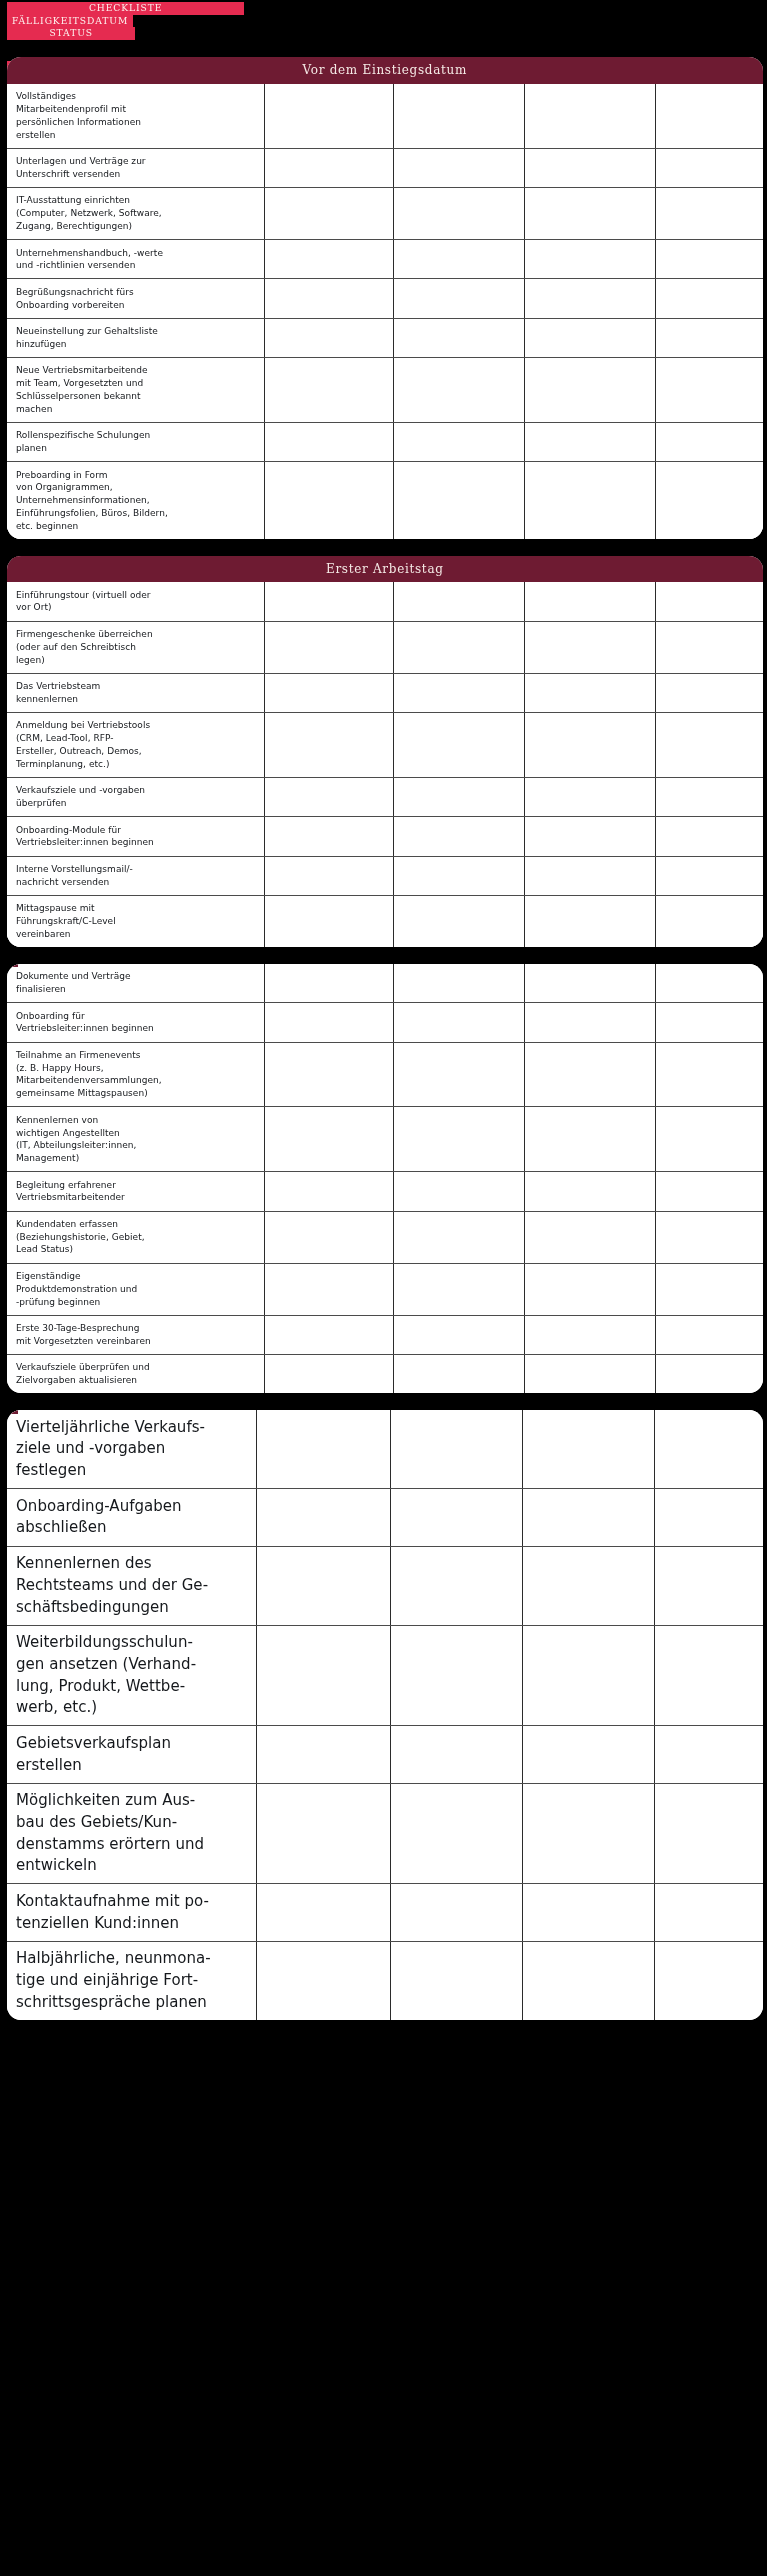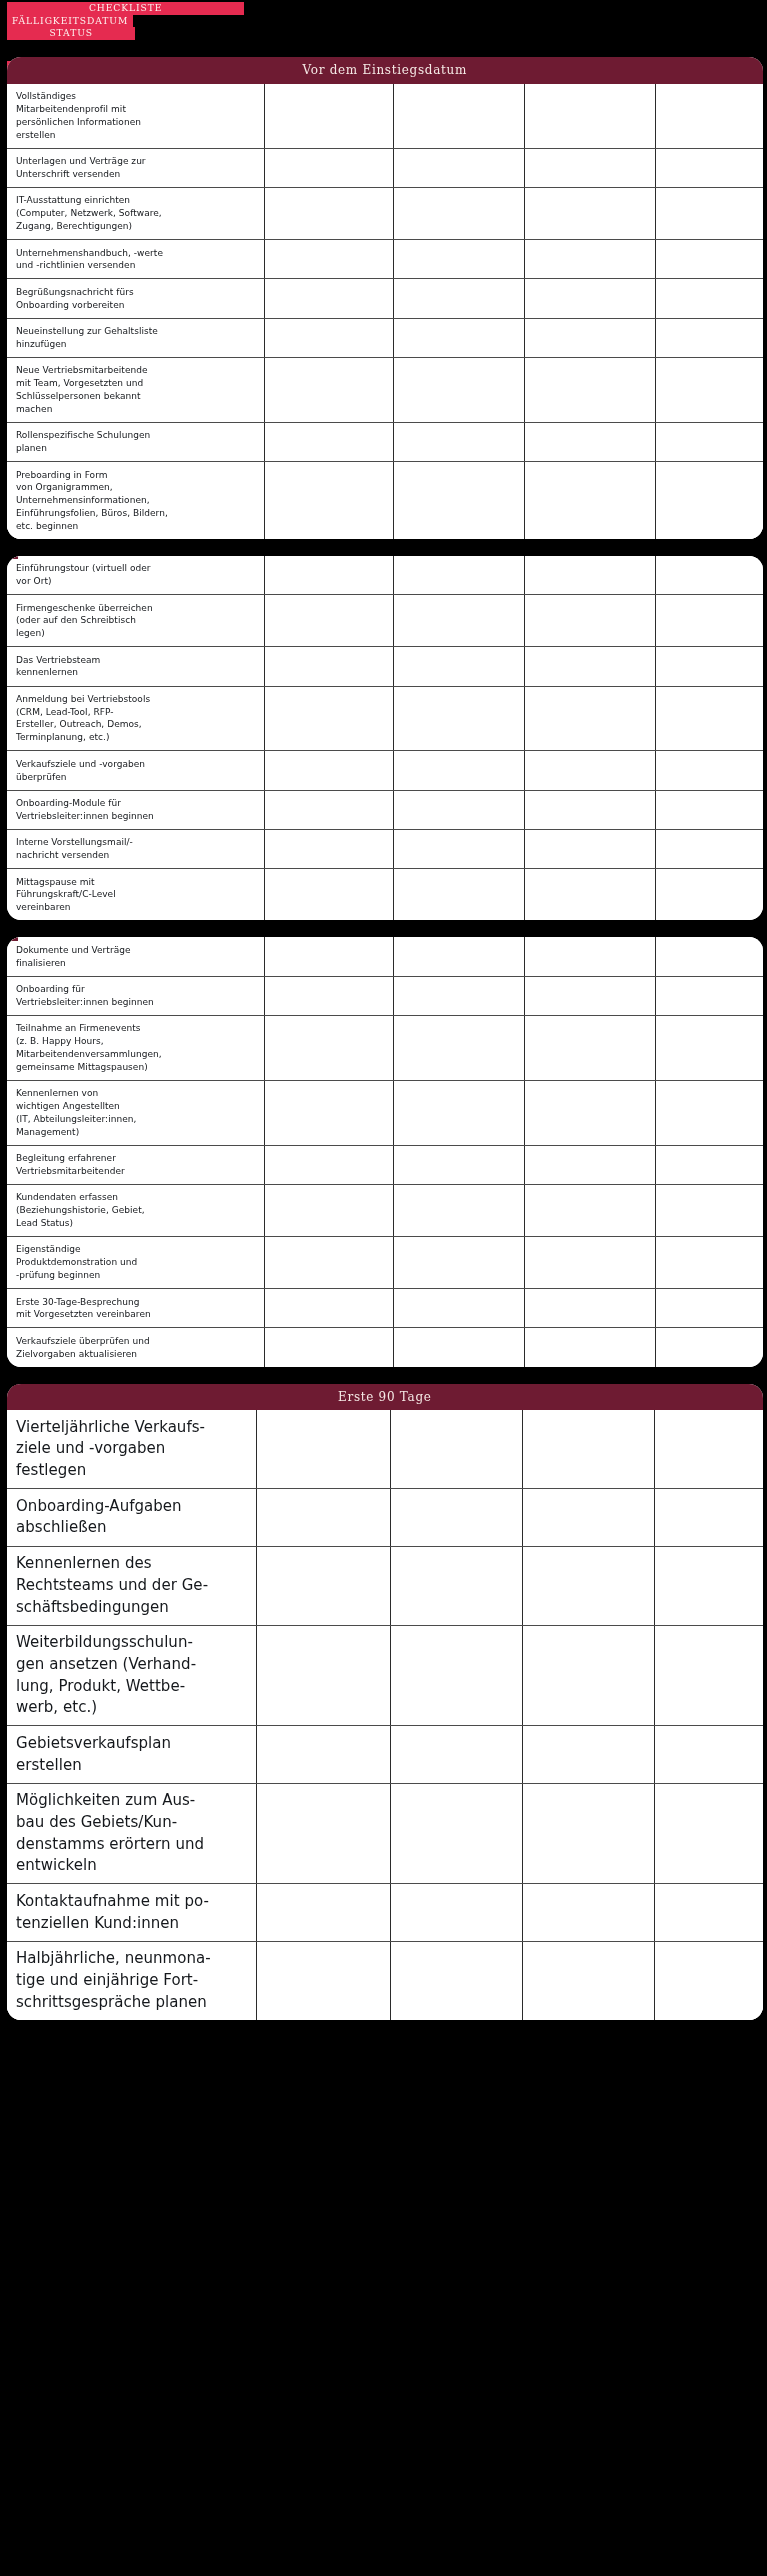--- a/index.html
+++ b/index.html
@@ -210,20 +210,21 @@
             <td class="cell c3"></td>
             <td class="cell c4"></td>
             <td class="cell c5 last"></td>
           </tr>
         </tbody>
     </table>
   </div>
 
   <div class="block s2 gap">
     <span class="tab"></span>
+    <div class="sect-title">Erster Arbeitstag</div>
     <table class="grid">
       <tbody>
           <tr>
             <td class="task c1">Einführungstour (virtuell oder<br>vor Ort)</td>
             <td class="cell c2"></td>
             <td class="cell c3"></td>
             <td class="cell c4"></td>
             <td class="cell c5 last"></td>
           </tr>
           <tr>
@@ -345,21 +346,20 @@
             <td class="cell c3"></td>
             <td class="cell c4"></td>
             <td class="cell c5 last"></td>
           </tr>
         </tbody>
     </table>
   </div>
 
   <div class="block s4 gap">
     <span class="tab"></span>
-    <div class="sect-title">Erste 90 Tage</div>
     <table class="grid">
       <tbody>
           <tr>
             <td class="task c1">Vierteljährliche Verkaufs-<br>ziele und -vorgaben<br>festlegen</td>
             <td class="cell c2"></td>
             <td class="cell c3"></td>
             <td class="cell c4"></td>
             <td class="cell c5 last"></td>
           </tr>
           <tr>

